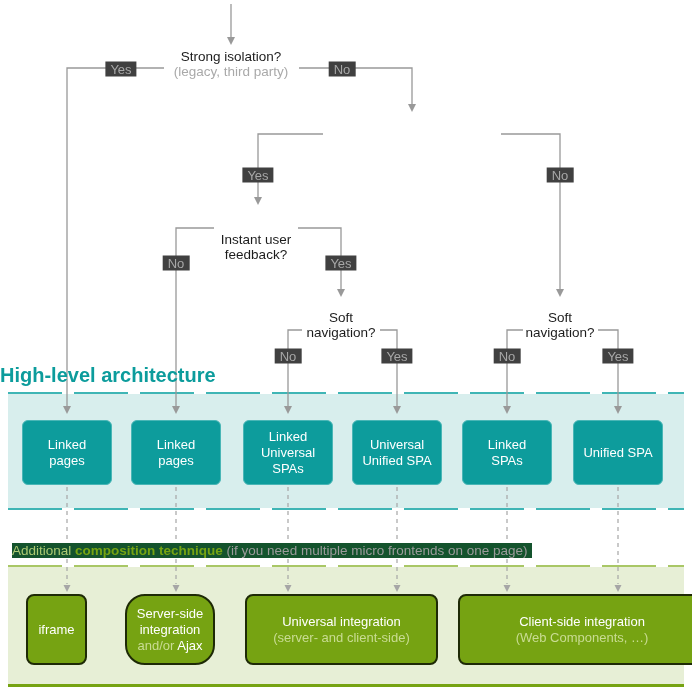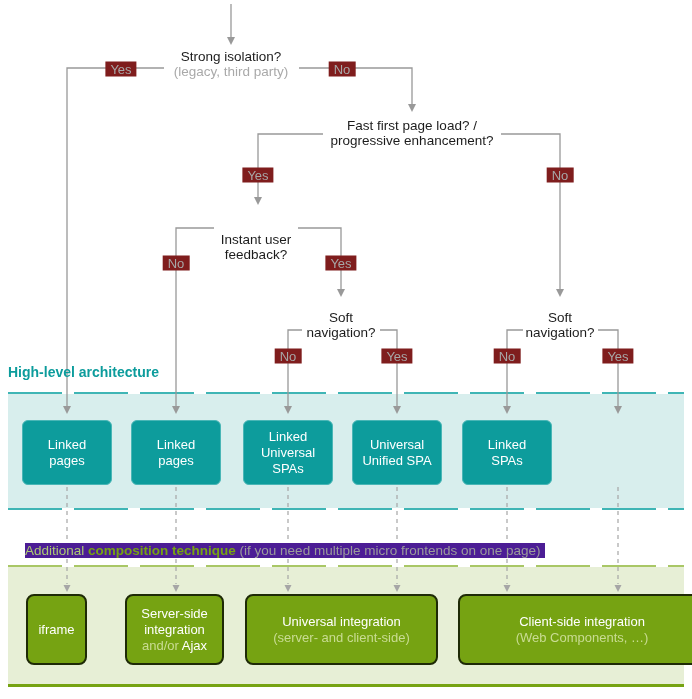--- a/index.html
+++ b/index.html
@@ -18,25 +18,25 @@
   .edge-dash-green{background:repeating-linear-gradient(90deg,#a9c766 0 54px,transparent 54px 66px);}
   .edge-top{top:-2px;}
   .edge-bottom{bottom:-2px;}
   .edge-solid-green{height:3px;background:#76a312;bottom:-3px;}
 
   
   .q{position:absolute;z-index:3;text-align:center;font-size:13.5px;line-height:15px;color:#1c1c1c;transform:translateX(-50%);white-space:nowrap;}
   .q .note{color:#a9a9a9;}
 
   
-  .lbl{position:absolute;z-index:3;font-size:13px;color:#a7a7a7;background:#7f1d1d;padding:0 5px;transform:translate(-50%,-50%);white-space:nowrap;}
+  .lbl{position:absolute;z-index:3;font-size:13px;color:#a7a7a7;background:#404040;padding:0 5px;transform:translate(-50%,-50%);white-space:nowrap;}
 
   
-  .sec-title{position:absolute;left:8px;z-index:3;font-size:14px;font-weight:bold;color:#0c9c9c;}
-  .comp-label{position:absolute;left:25px;z-index:3;font-size:13.5px;background:#4c1d95;padding-right:4px;white-space:nowrap;}
+  .sec-title{position:absolute;left:0;z-index:3;font-size:20px;font-weight:bold;color:#0c9c9c;}
+  .comp-label{position:absolute;left:12px;z-index:3;font-size:13.5px;background:#14532d;padding-right:4px;white-space:nowrap;}
   .comp-label .plain{color:#acc972;}
   .comp-label .bold{color:#76a312;font-weight:bold;}
   .comp-label .note{color:#9b9b9b;}
 
   
   .tbox{position:absolute;top:420px;width:90px;height:65px;z-index:3;background:#0d9c9c;
         border:1px solid #49b6b6;border-radius:6px;display:flex;align-items:center;justify-content:center;
         color:#ffffff;font-size:13px;line-height:16px;text-align:center;box-sizing:border-box;}
   .tbox span{display:block;width:72px;}
 
@@ -102,24 +102,20 @@
       <polygon points="393.5,585 400.5,585 397,592"></polygon>
       <polygon points="503.5,585 510.5,585 507,592"></polygon>
       <polygon points="614.5,585 621.5,585 618,592"></polygon>
     </g>
   </svg>
 
   <div class="q" style="left:231px;top:49px;">
     <div>Strong isolation?</div>
     <div class="note">(legacy, third party)</div>
   </div>
-  <div class="q" style="left:412px;top:118px;">
-    <div>Fast first page load? /</div>
-    <div>progressive enhancement?</div>
-  </div>
   <div class="q" style="left:256px;top:211px;margin-top:21px;">
     <div>Instant user</div>
     <div>feedback?</div>
   </div>
   <div class="q" style="left:341px;top:310px;">
     <div>Soft</div>
     <div>navigation?</div>
   </div>
   <div class="q" style="left:560px;top:310px;">
     <div>Soft</div>
@@ -152,25 +148,28 @@
     </div>
   <div class="tbox" style="left:352px;">
       <span>Universal Unified SPA</span>
     </div>
   <div class="tbox" style="left:243px;">
       <span>Linked Universal SPAs</span>
     </div>
   <div class="tbox" style="left:462px;border-radius:6px;">
       <span>Linked SPAs</span>
     </div>
+  <div class="tbox" style="left:573px;">
+      <span>Unified SPA</span>
+    </div>
 
   <div class="gbox" style="left:26px;width:61px;">
     <div>iframe</div>
   </div>
-  <div class="gbox" style="left:125px;width:99px;">
+  <div class="gbox" style="left:125px;width:90px;border-radius:20px;">
     <div>
       <div>Server-side</div>
       <div>integration</div>
       <div><span class="pale">and/or</span> <span>Ajax</span></div>
     </div>
   </div>
   <div class="gbox" style="left:245px;width:193px;">
     <div>
       <div>Universal integration</div>
       <div class="pale">(server- and client-side)</div>

